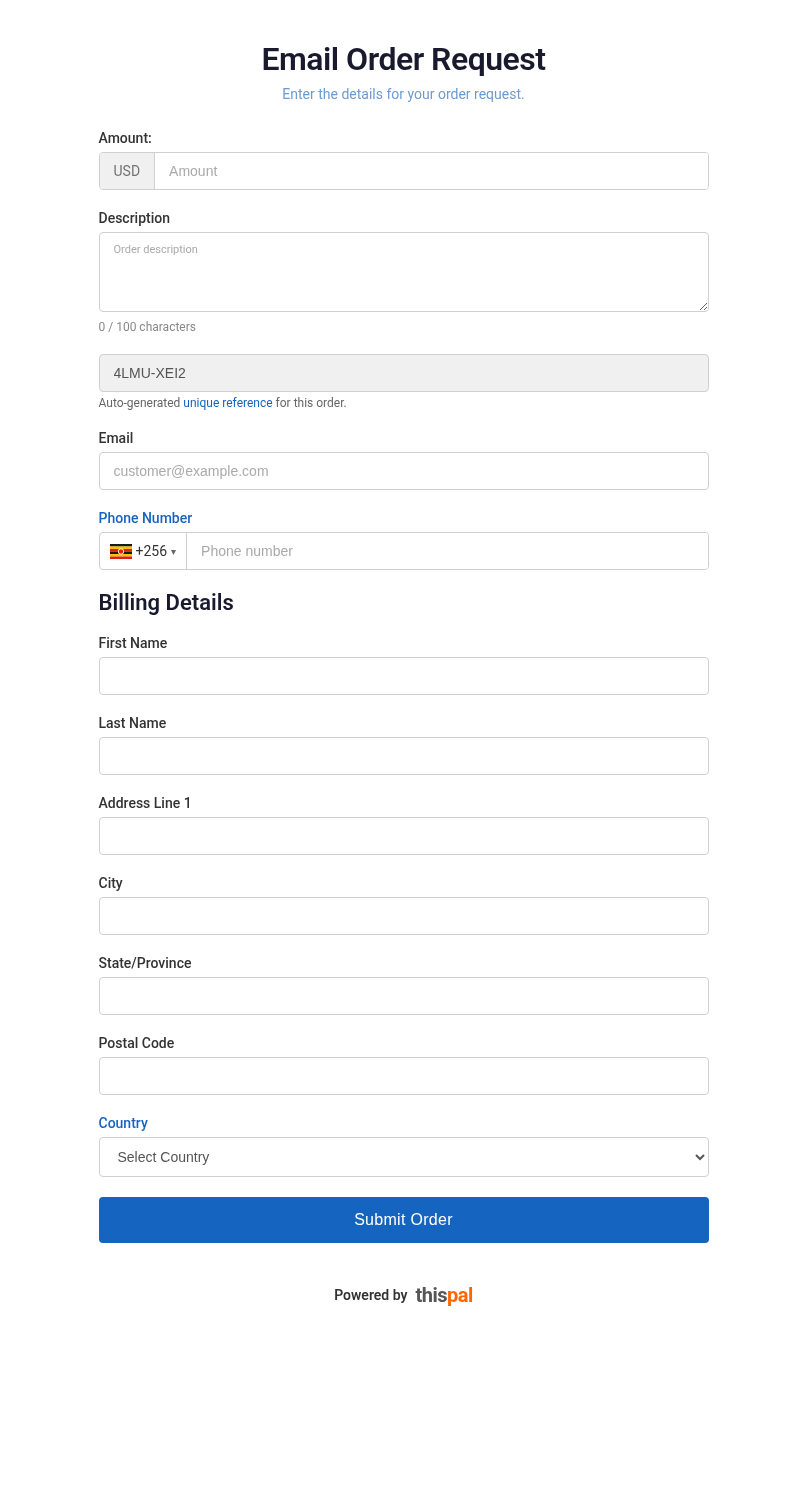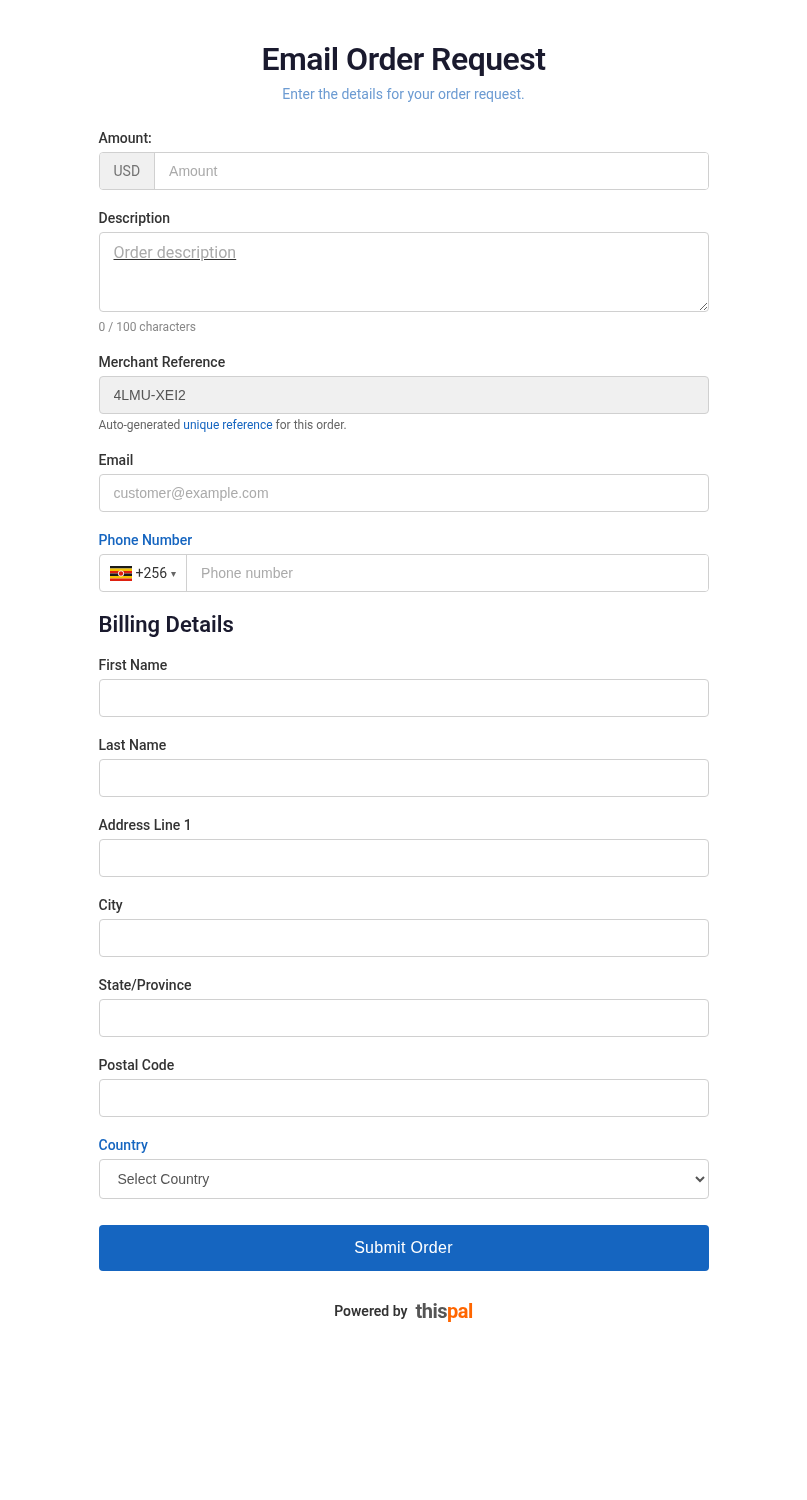--- a/index.html
+++ b/index.html
@@ -101,27 +101,26 @@
 
     .amount-input::placeholder {
       color: #aaa;
     }
 
     .description-textarea {
       width: 100%;
       padding: 10px 14px;
       border: 1px solid #d0d0d0;
       border-radius: 4px;
-      font-size: 16px;
+      font-size: 11px;
       color: #333;
       outline: none;
       resize: vertical;
       min-height: 80px;
       font-family: inherit;
-      text-decoration: underline;
     }
 
     .description-textarea::placeholder {
       color: #aaa;
     }
 
     .char-count {
       font-size: 12px;
       color: #888;
       margin-top: 4px;
@@ -194,27 +193,27 @@
     .submit-button {
       width: 100%;
       padding: 14px;
       background: #1565c0;
       color: #fff;
       border: none;
       border-radius: 4px;
       font-size: 16px;
       font-weight: 500;
       cursor: pointer;
-      margin-top: 6px;
+      margin-top: 0;
       letter-spacing: 0.3px;
     }
 
     .footer {
       text-align: center;
-      margin-top: 28px;
+      margin-top: 40px;
       display: flex;
       align-items: center;
       justify-content: center;
       gap: 8px;
     }
 
     .footer-powered {
       font-size: 14px;
       font-weight: 600;
       color: #333;
@@ -267,21 +266,20 @@
 
   
   <div class="form-group">
     <label class="form-label">Description</label>
     <textarea class="description-textarea" placeholder="Order description" style=""></textarea>
     <div class="char-count">0 / 100 characters</div>
   </div>
 
   
   <div class="form-group">
-    <label class="form-label">Merchant Reference</label>
     <input type="text" class="form-input disabled" readonly="" value="4LMU-XEI2" style="">
     <div class="helper-text">
       Auto-generated <span class="link-text">unique reference</span> for this order.
     </div>
   </div>
 
   
   <div class="form-group">
     <label class="form-label">Email</label>
     <input type="email" class="form-input" placeholder="customer@example.com" style="">

